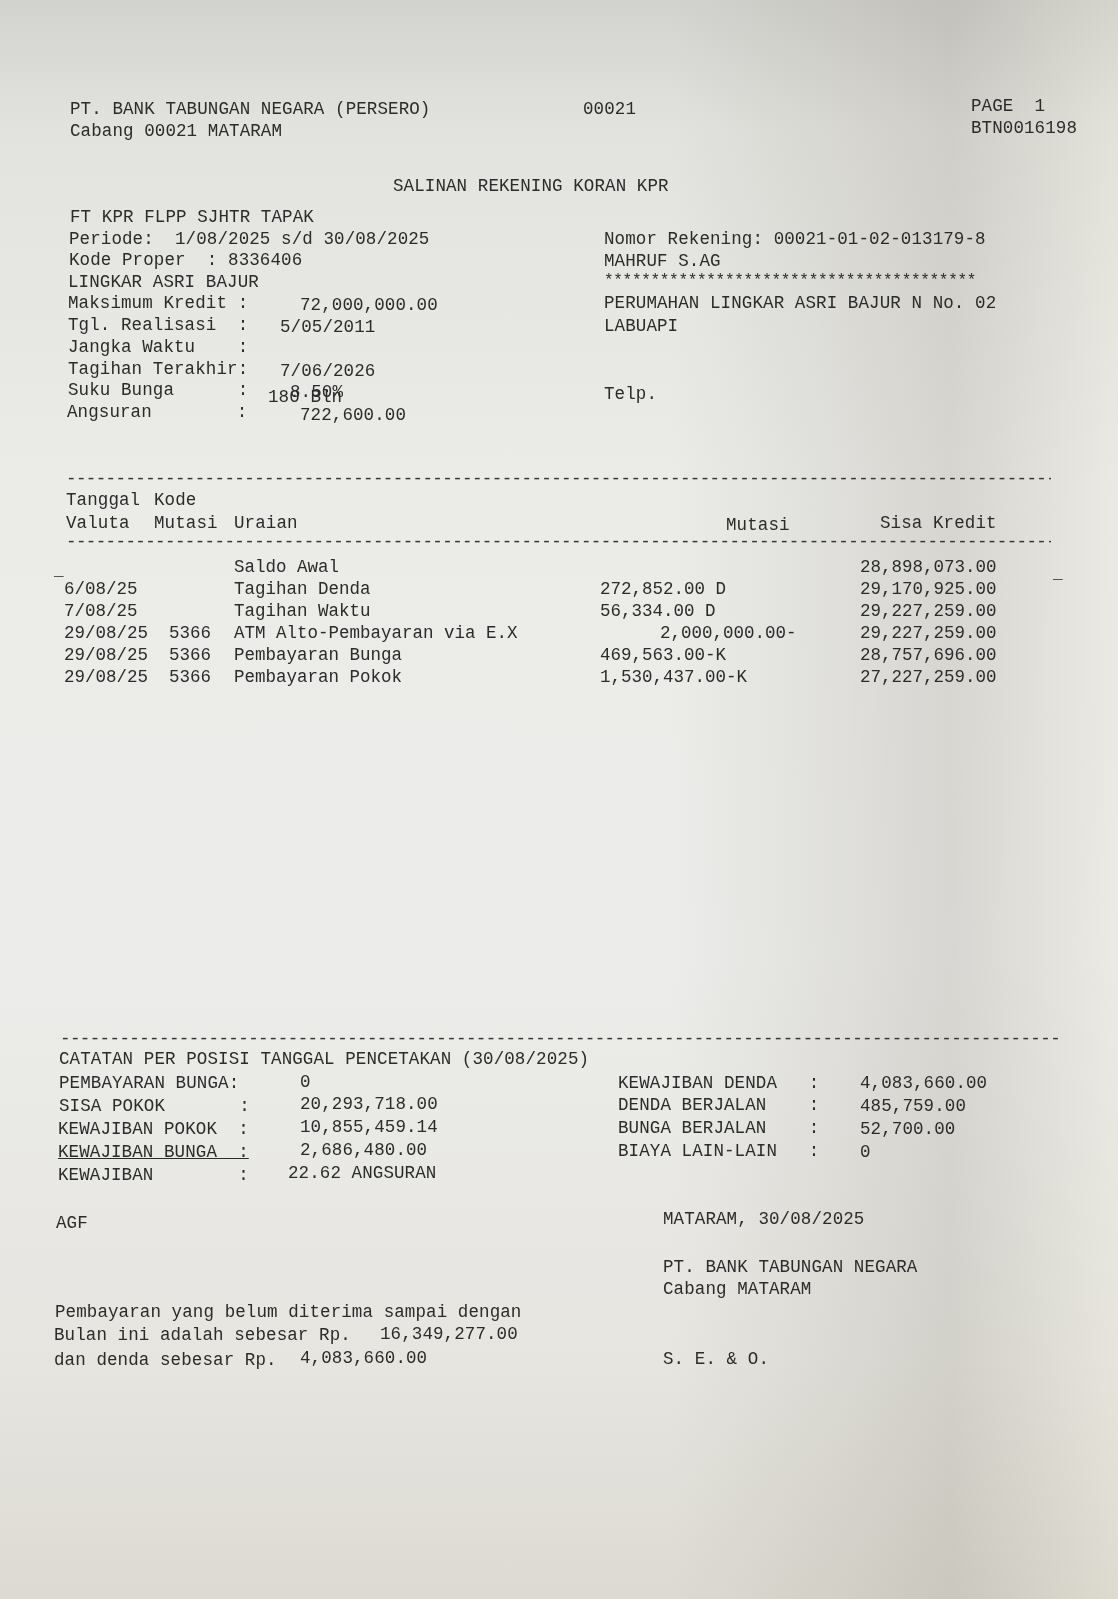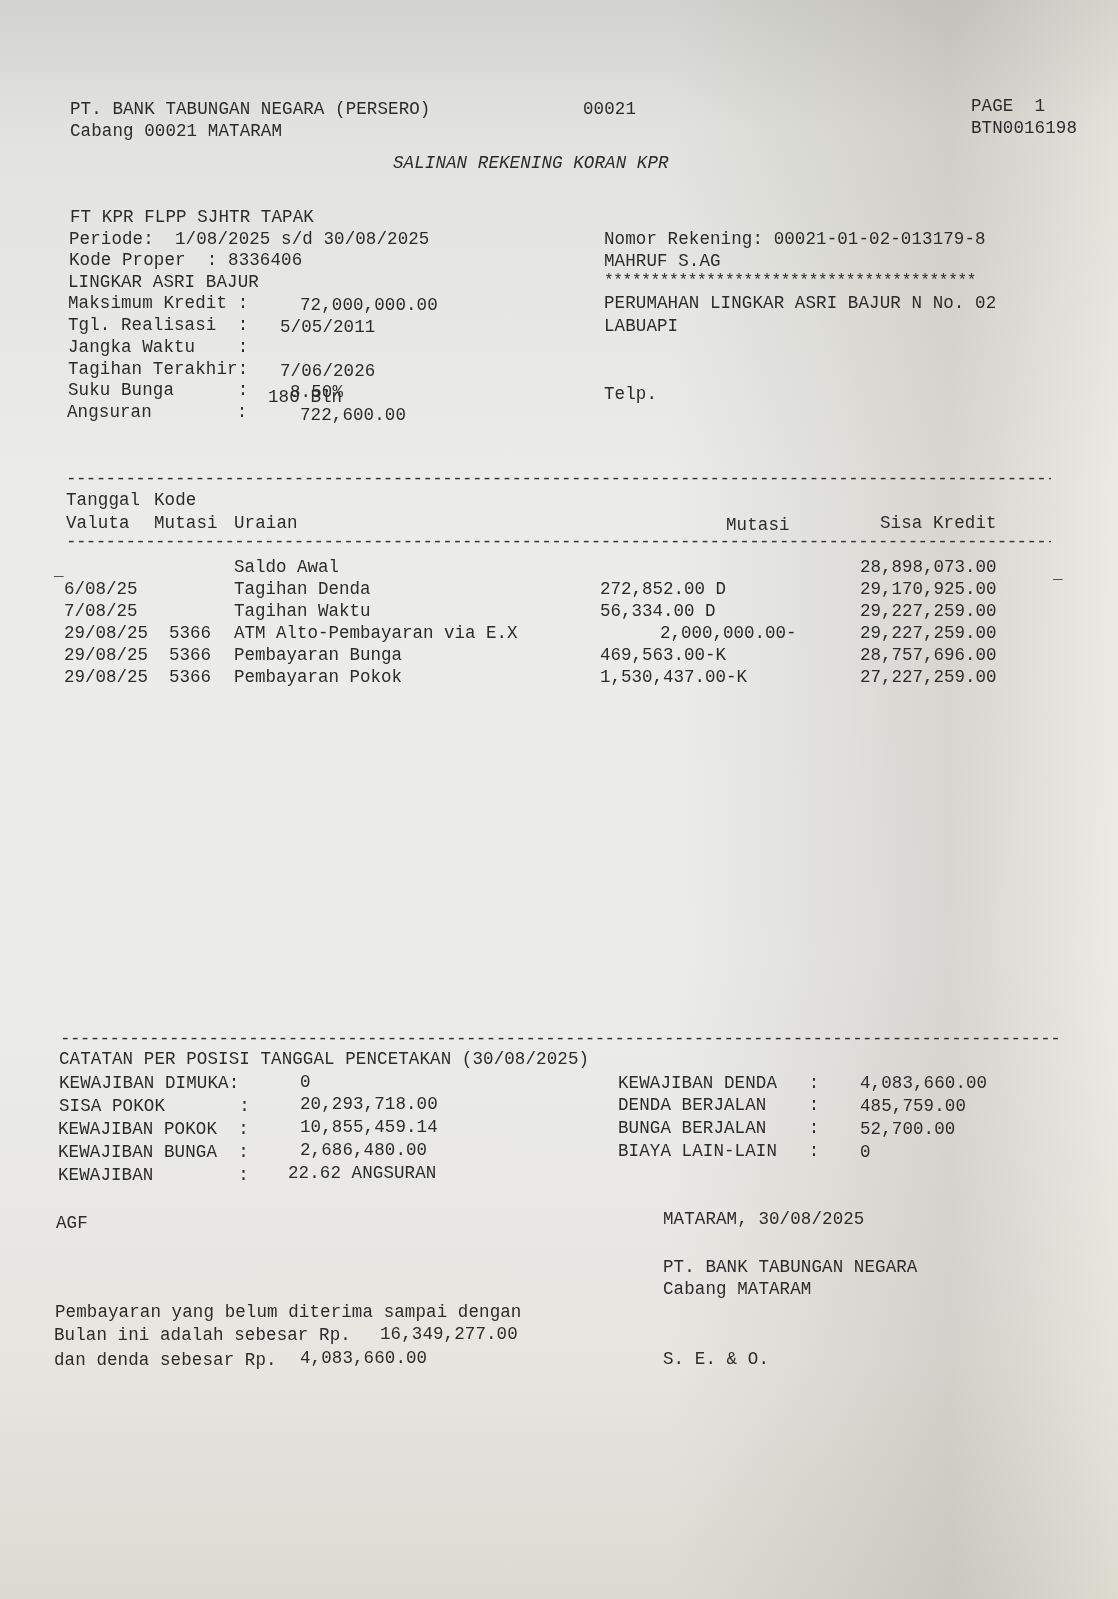--- a/index.html
+++ b/index.html
@@ -19,21 +19,21 @@
 </style>
 </head>
 <body>
 
 <div class="t" style="left:70px;top:98px;">PT. BANK TABUNGAN NEGARA (PERSERO)</div>
 <div class="t" style="left:70px;top:120px;">Cabang 00021 MATARAM</div>
 <div class="t" style="left:571px;top:98px;margin-left:12px;">00021</div>
 <div class="t" style="left:971px;top:95px;">PAGE  1</div>
 <div class="t" style="left:971px;top:117px;">BTN0016198</div>
 
-<div class="t" style="left:393px;top:152px;font-style:italic;">SALINAN REKENING KORAN KPR</div>
+<div class="t" style="left:393px;top:175px;">SALINAN REKENING KORAN KPR</div>
 
 <div class="t" style="left:70px;top:206px;">FT KPR FLPP SJHTR TAPAK</div>
 <div class="t" style="left:69px;top:228px;">Periode:  1/08/2025 s/d 30/08/2025</div>
 <div class="t" style="left:69px;top:249px;">Kode Proper  : 8336406</div>
 <div class="t" style="left:68px;top:271px;">LINGKAR ASRI BAJUR</div>
 
 <div class="t" style="left:68px;top:292px;">Maksimum Kredit :</div>
 <div class="t r" style="left:300px;width:193px;top:294px;">72,000,000.00</div>
 
 <div class="t" style="left:68px;top:314px;">Tgl. Realisasi  :</div>
@@ -114,27 +114,27 @@
     <span class="c" style="left:169px;">5366</span>
     <span class="c" style="left:234px;">Pembayaran Pokok</span>
     <span class="c r" style="left:600px;width:220px;">1,530,437.00-K</span>
     <span class="c r" style="left:860px;width:183px;">27,227,259.00</span>
   </div>
 </div>
 
 <div class="dash" style="left:60px;top:1034px;width:998px;">--------------------------------------------------------------------------------------------------------------------------</div>
 <div class="t" style="left:59px;top:1048px;text-align:right;">CATATAN PER POSISI TANGGAL PENCETAKAN (30/08/2025)</div>
 
-<div class="t" style="left:59px;top:1072px;">KEWAJIBAN DIMUKA:</div>
+<div class="t" style="left:59px;top:1072px;">PEMBAYARAN BUNGA:</div>
 <div class="t r" style="left:300px;width:193px;top:1071px;">0</div>
 <div class="t" style="left:59px;top:1095px;">SISA POKOK       :</div>
 <div class="t r" style="left:300px;width:193px;top:1093px;">20,293,718.00</div>
 <div class="t" style="left:58px;top:1118px;">KEWAJIBAN POKOK  :</div>
 <div class="t r" style="left:300px;width:193px;top:1116px;">10,855,459.14</div>
-<div class="t" style="left:58px;top:1141px;">KEWAJIBAN BUNGA  :</div>
+<div class="t" style="left:58px;top:1141px;text-decoration:underline;">KEWAJIBAN BUNGA  :</div>
 <div class="t r" style="left:300px;width:193px;top:1139px;">2,686,480.00</div>
 <div class="t" style="left:58px;top:1164px;">KEWAJIBAN        :</div>
 <div class="t" style="left:288px;top:1162px;">22.62 ANGSURAN</div>
 
 <div class="t" style="left:618px;top:1072px;">KEWAJIBAN DENDA   :</div>
 <div class="t r" style="left:860px;width:190px;top:1072px;">4,083,660.00</div>
 <div class="t" style="left:618px;top:1094px;">DENDA BERJALAN    :</div>
 <div class="t r" style="left:860px;width:190px;top:1095px;">485,759.00</div>
 <div class="t" style="left:618px;top:1117px;">BUNGA BERJALAN    :</div>
 <div class="t r" style="left:860px;width:190px;top:1118px;">52,700.00</div>

